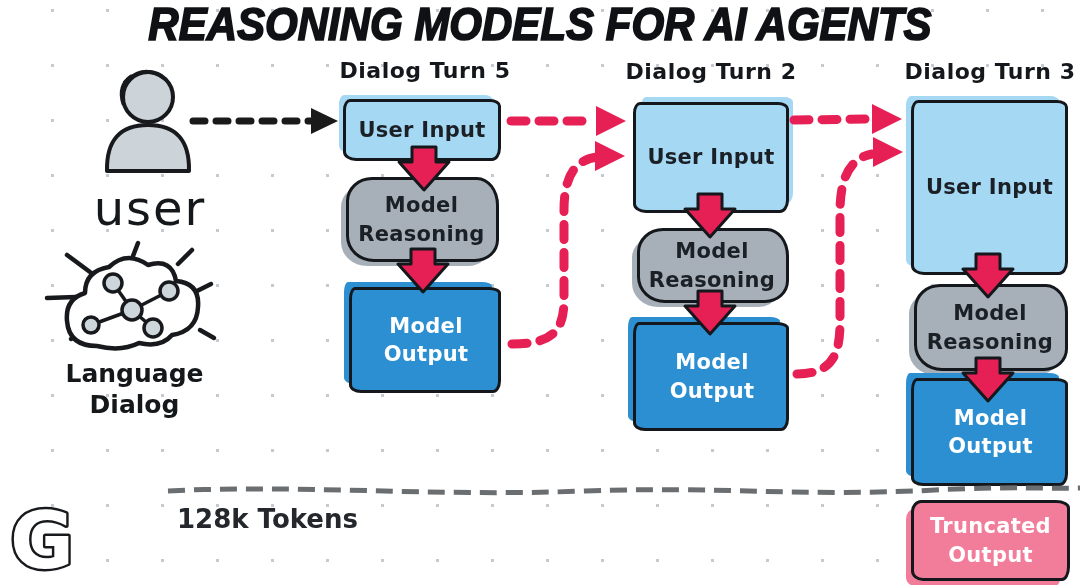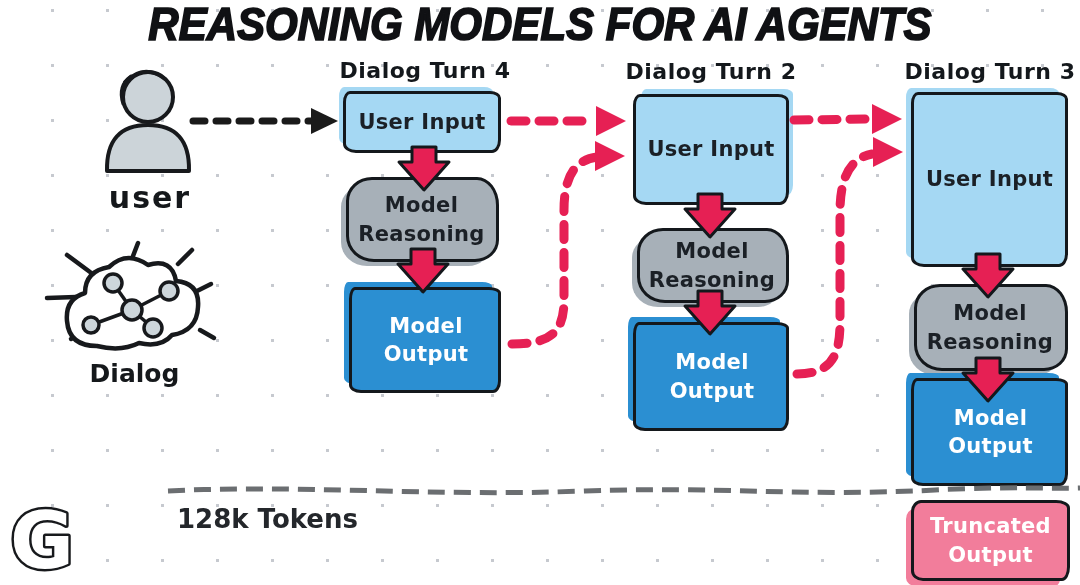--- a/index.html
+++ b/index.html
@@ -39,21 +39,21 @@
     position:absolute;
     border:3px solid #14181c;
     display:flex; align-items:center; justify-content:center;
     text-align:center;
     font-size:21px; font-weight:600; color:#1b2026;
     line-height:1.35; letter-spacing:0.3px;
     padding:4px 10px;
     z-index:2;
   }
   .blue-light{ background:#a5d8f3; border-radius:7px 11px 9px 13px / 11px 7px 13px 9px;
-    box-shadow:-6px -6px 0 -2px #a5d8f3; }
+    box-shadow:-6px -6px 0 -2px #a5d8f3;margin-top:8px; }
   .gray{ background:#a7b0b8; border-radius:26px 22px 24px 28px / 24px 28px 22px 26px;
     border-width:3.5px; box-shadow:-7px 6px 0 -2px #a7b0b8;padding-left:8px; }
   .blue-dark{ background:#2b8fd2; color:#ffffff; font-weight:700;
     border-radius:6px 12px 8px 12px / 12px 6px 12px 8px;
     box-shadow:-7px -7px 0 -2px #2b8fd2;padding-left:12px; }
   .pink{ background:#f27d9b; color:#ffffff; font-weight:700;
     border-radius:10px 14px 8px 12px / 12px 8px 14px 10px;
     box-shadow:-7px 7px 0 -2px #f27d9b; }
 
   
@@ -65,42 +65,42 @@
   #t2-mr{ left:637px; top:228px; width:152px; height:75px; }
   #t2-mo{ left:633px; top:322px; width:156px; height:109px; }
   
   #t3-ui{ left:911px; top:92px;  width:157px; height:175px; box-shadow:-7px -6px 0 -2px #a5d8f3; }
   #t3-mr{ left:914px; top:284px; width:154px; height:87px; }
   #t3-mo{ left:911px; top:378px; width:157px; height:108px; }
   #t3-to{ left:911px; top:500px; width:159px; height:81px; }
 
   .user-label{
     position:absolute; left:60px; top:180px; width:180px; text-align:center;
-    font-size:30px; color:#15181b; letter-spacing:2px; font-weight:700;
+    font-size:48px; color:#15181b; letter-spacing:2px; font-weight:400;
   }
   .lm-label{
     position:absolute; left:37px; top:358px; width:195px; text-align:center;
     font-size:25px; font-weight:700; color:#15181b; line-height:1.25;
   }
   .ctx-label{
     position:absolute; left:177px; top:501px;
     font-size:26px; color:#24272b; line-height:1.45; font-weight:700;text-align:center;
   }
   .icon-abs{ position:absolute; z-index:3; }
   svg{ display:block; }
   .overlay{ position:absolute; left:0; top:0; z-index:4; pointer-events:none; }
 </style>
 </head>
 <body>
 
 <div class="canvas">
 
   <div class="title">REASONING MODELS FOR AI AGENTS</div>
 
-  <div class="col-header" id="hdr1">Dialog Turn 4</div>
+  <div class="col-header" id="hdr1">Dialog Turn 5</div>
   <div class="col-header" id="hdr2">Dialog Turn 2</div>
   <div class="col-header" id="hdr3">Dialog Turn 3</div>
 
   <div class="box blue-light" id="t1-ui">User Input</div>
   <div class="box gray" id="t1-mr">Model Reasoning</div>
   <div class="box blue-dark" id="t1-mo">Model Output</div>
 
   <div class="box blue-light" id="t2-ui">User Input</div>
   <div class="box gray" id="t2-mr">Model Reasoning</div>
   <div class="box blue-dark" id="t2-mo">Model Output</div>
@@ -135,20 +135,21 @@
       <line x1="92" y1="72" x2="51" y2="87"></line>
       <line x1="92" y1="72" x2="113" y2="90"></line>
       <circle cx="73" cy="45" r="9" fill="#cdd6db"></circle>
       <circle cx="129" cy="53" r="9" fill="#cdd6db"></circle>
       <circle cx="51" cy="87" r="8" fill="#cdd6db"></circle>
       <circle cx="113" cy="90" r="9" fill="#cdd6db"></circle>
       <circle cx="92" cy="72" r="10" fill="#cdd6db"></circle>
     </g>
   </svg>
   <div class="lm-label">
+    <div>Language</div>
     <div>Dialog</div>
   </div>
 
   <div class="ctx-label">
     <div>128k Tokens</div>
   </div>
 
   <svg class="icon-abs" style="left:6px; top:500px;" width="76" height="82" viewBox="0 0 76 82">
     <text x="4" y="68" font-family="DejaVu Sans, sans-serif" font-weight="bold" font-size="78" fill="#ffffff" stroke="#17191c" stroke-width="5" paint-order="stroke" stroke-linejoin="round">G</text>
   </svg>

